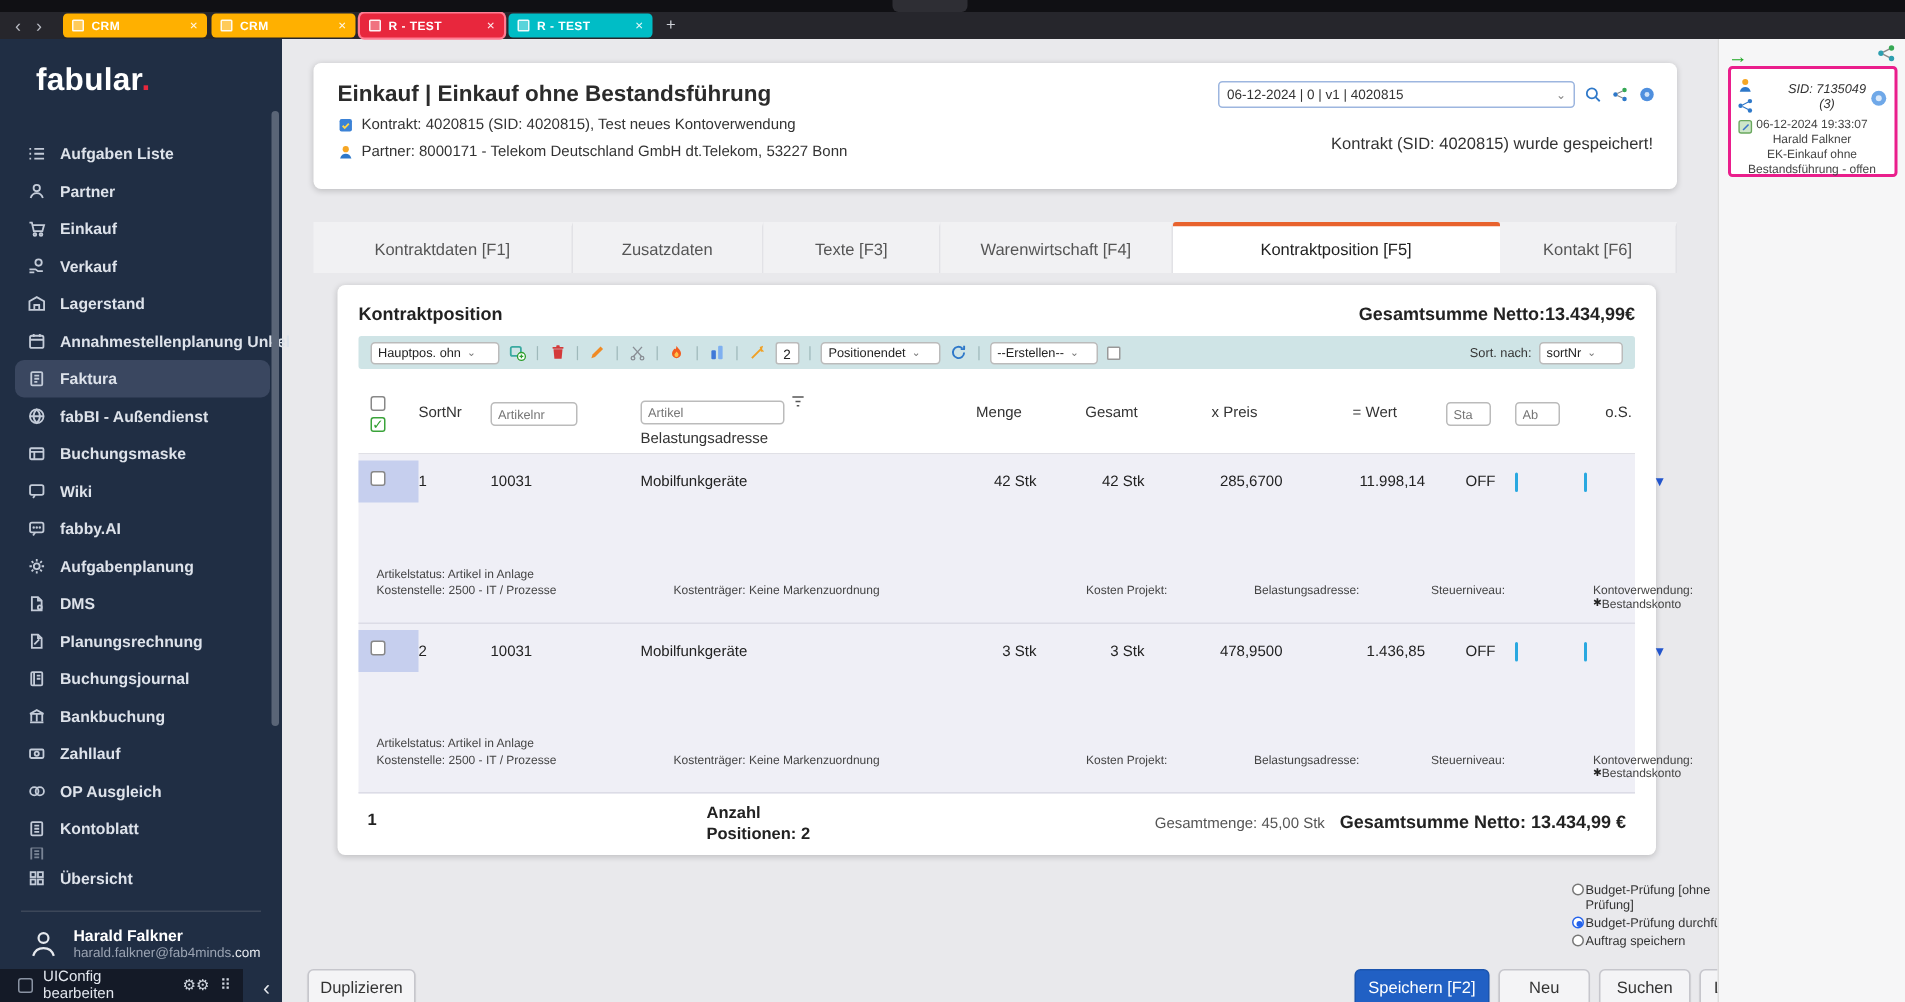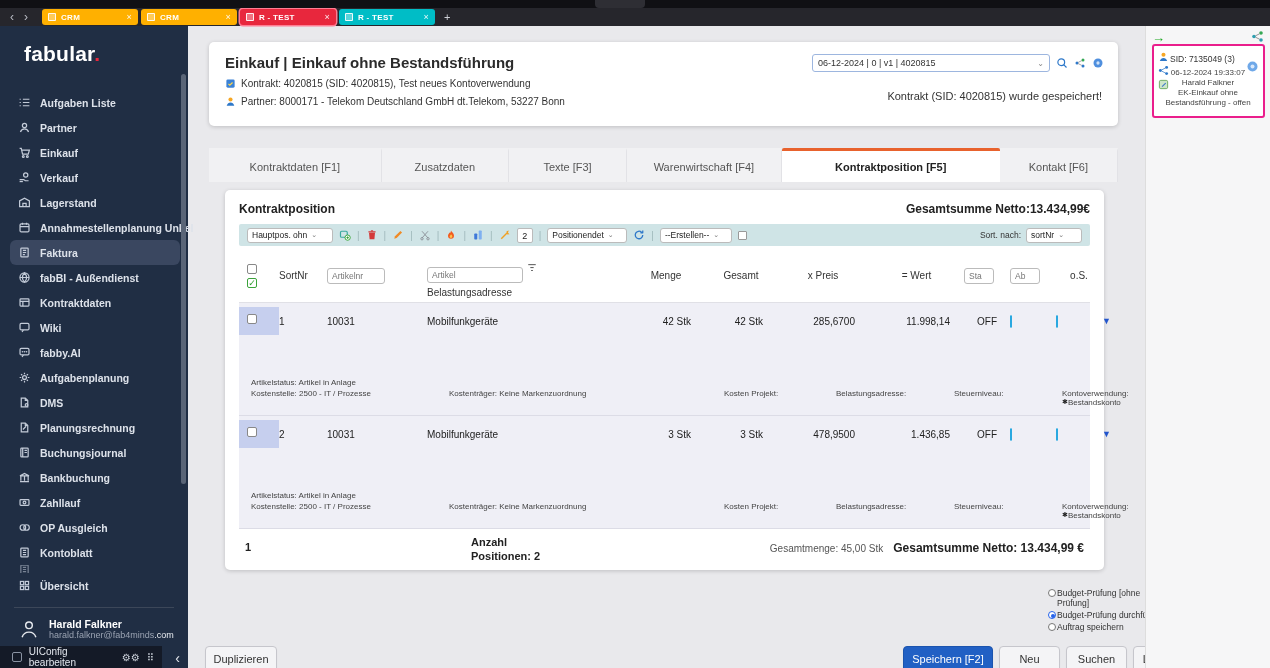--- a/index.html
+++ b/index.html
@@ -50,21 +50,21 @@
 
   
   .rightpanel { position:absolute; left:1145px; top:26px; width:125px; height:642px; background:#f6f6f7; border-left:1px solid #ddd; z-index:10; }
   .rp-arrow { position:absolute; left:6px; top:4px; color:#1fa824; font-size:13px; font-weight:bold; }
   .rp-share { position:absolute; right:6px; top:3px; width:13px; height:13px; }
   .pinkbox { position:absolute; left:6px; top:18px; width:113px; height:74px; background:#fff;
     border:2px solid #ea1e8c; border-radius:3px; padding:3px 3px 3px 2px; }
   .pb-icons { position:absolute; left:4px; top:5px; display:flex; flex-direction:column; gap:3px; }
   .pb-icons .icon { width:11px; height:11px; }
   .pb-icons .icon svg { width:11px; height:11px; display:block; }
-  .pb-sid { text-align:left; font-size:8.5px; color:#333; margin:5px 10px 4px 14px; }
+  .pb-sid { text-align:center; font-size:8.5px; color:#333; margin:5px 10px 4px 30px;font-style:italic; }
   .pb-refresh { position:absolute; right:5px; top:12px; width:11px; height:11px; }
   .pb-line { text-align:center; font-size:8px; color:#444; line-height:1.25; }
   .pb-ts { margin-top:3px; }
 
   
   .main { position:absolute; left:188px; top:26px; width:957px; height:642px; }
   .card { background:#fff; border-radius:5px; box-shadow:0 1px 4px rgba(0,0,0,.18); }
   .head-card { position:absolute; left:21px; top:16px; width:909px; height:84px; padding:12px 16px; }
   .head-title { font-size:15px; font-weight:bold; color:#2b2b2b; }
   .head-line { display:flex; align-items:center; gap:5px; font-size:10px; color:#333; margin-top:7px; }
@@ -75,21 +75,21 @@
     font-size:9px; color:#333; display:flex; align-items:center; padding:0 5px; }
   .version-select .chev { margin-left:auto; color:#888; font-size:8px; }
   .mini-ic { width:12px; height:12px; }
   .mini-ic svg { width:12px; height:12px; display:block; }
   .saved-msg { position:absolute; right:16px; top:48px; font-size:11px; color:#333; }
 
   
   .tabstrip { position:absolute; left:21px; top:122px; width:909px; height:34px; display:flex; }
   .mtab { background:#f1f1f3; border-right:1px solid #e2e2e6; color:#555; font-size:11px;
     display:flex; align-items:center; justify-content:center; cursor:pointer; border-top:3px solid transparent; }
-  .mtab.active { background:#fff; color:#222; font-weight:bold; border-top:3px solid #e8622d;
+  .mtab.active { background:#fff; color:#222; font-weight:normal; border-top:3px solid #e8622d;
     border-radius:2px 2px 0 0; border-right:none; }
 
   
   .pos-card { position:absolute; left:37px; top:164px; width:879px; height:380px; padding:12px 14px; }
   .pos-head { display:flex; align-items:baseline; }
   .pos-title { font-size:12px; font-weight:bold; color:#222; }
   .pos-total { margin-left:auto; font-size:12px; font-weight:bold; color:#222; }
   .toolbar { margin-top:8px; height:22px; background:#cfe4e6; border-radius:2px; display:flex; align-items:center;
     gap:6px; padding:0 8px; font-size:9px; color:#333; }
   .tsel { background:#fff; border:1px solid #bbb; border-radius:3px; height:15px; display:flex; align-items:center;
@@ -274,21 +274,21 @@
           </span>
      <span>fabBI - Außendienst</span>
    </div>
         <div class="side-item">
      <span class="icon">
             <svg viewBox="0 0 16 16" fill="none" stroke="currentColor" stroke-width="1.5">
               <rect x="2.5" y="3.5" width="11" height="9" rx="1"></rect>
               <path d="M2.5 6.5h11M6 6.5V12.5"></path>
             </svg>
           </span>
-     <span>Kontraktdaten</span>
+     <span>Buchungsmaske</span>
    </div>
         <div class="side-item">
      <span class="icon">
             <svg viewBox="0 0 16 16" fill="none" stroke="currentColor" stroke-width="1.5">
               <rect x="2.5" y="3" width="11" height="8" rx="1.5"></rect>
               <path d="M5 13.5l1.6-2.5"></path>
             </svg>
           </span>
      <span>Wiki</span>
    </div>

